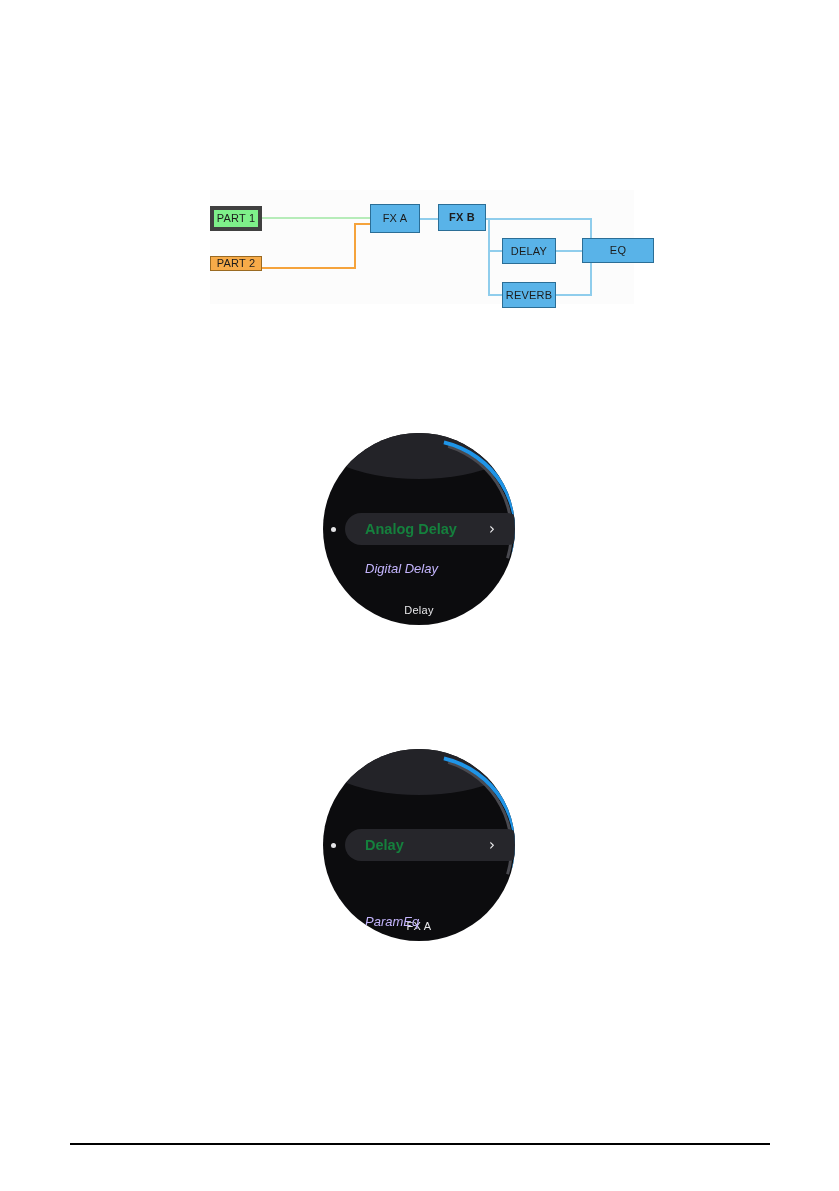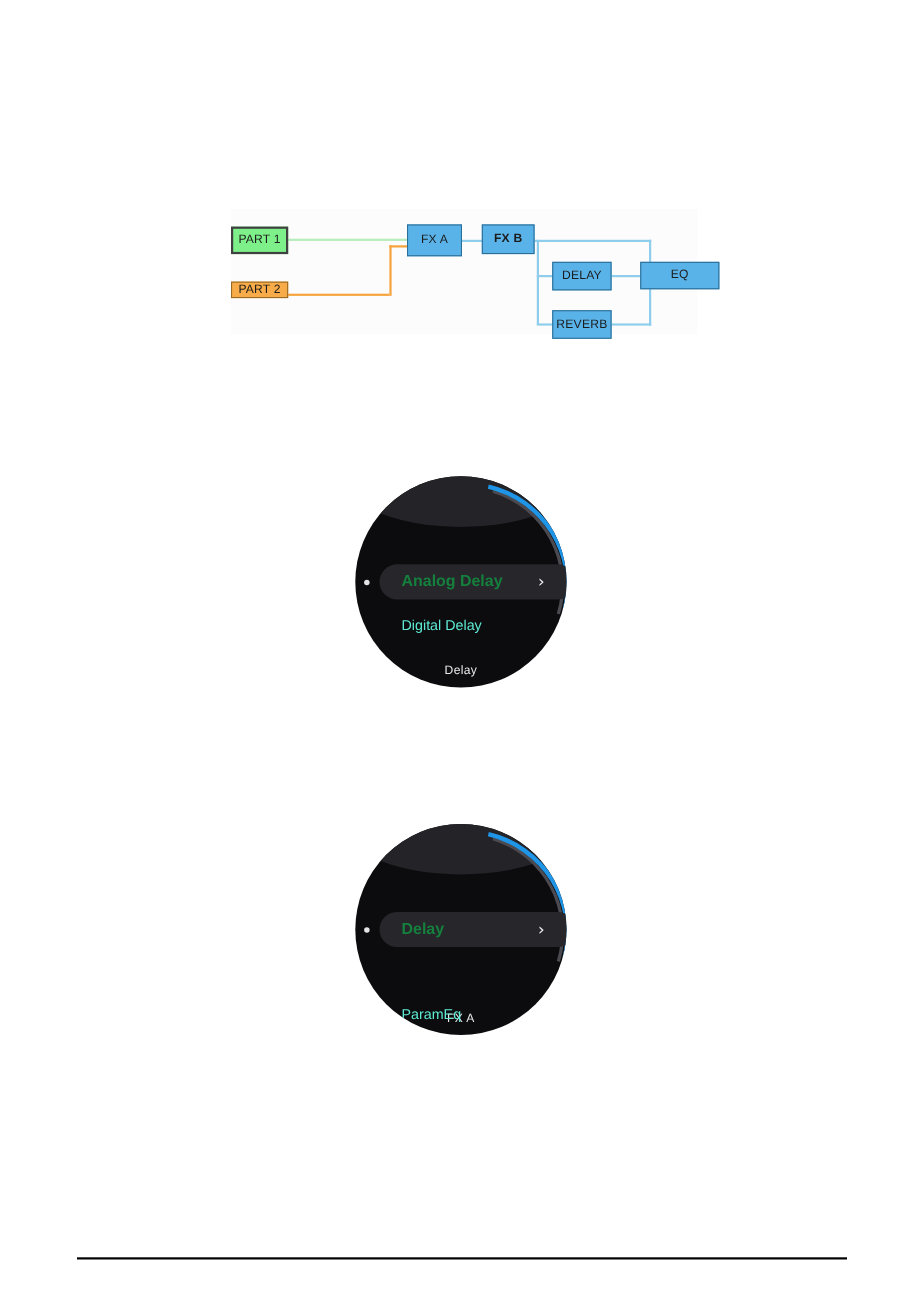--- a/index.html
+++ b/index.html
@@ -31,21 +31,21 @@
     align-items: center;
     justify-content: center;
     font-size: 11px;
     line-height: 1;
     color: #1c1c1c;
     letter-spacing: 0.2px;
     z-index: 3;
   }
   .node.part1 {
     background: #7ef08a;
-    border: 2px solid #404040;
+    border: 4px solid #404040;
   }
   .node.part2 {
     background: #f7ab49;
     border: 1px solid #9a6a22;
   }
   .node.fx {
     background: #59b3e8;
     border: 1px solid #2b6e96;
   }
 
@@ -162,22 +162,23 @@
     font-size: 14px;
     line-height: 1;
   }
   .menu-item.selected .item-label {
     font-weight: bold;
     font-size: 14.5px;
     color: #15803d;
   }
   .menu-item.row2 .item-label,
   .menu-item.row3 .item-label {
-    color: #5eead4;
+    color: #c4b5fd;
     font-size: 13px;
+    font-style: italic;
   }
   .chevron {
     position: absolute;
     left: 166px;
     color: #f0f0f2;
     font-size: 15px;
     line-height: 1;
     font-family: "DejaVu Sans", sans-serif;
   }
 

